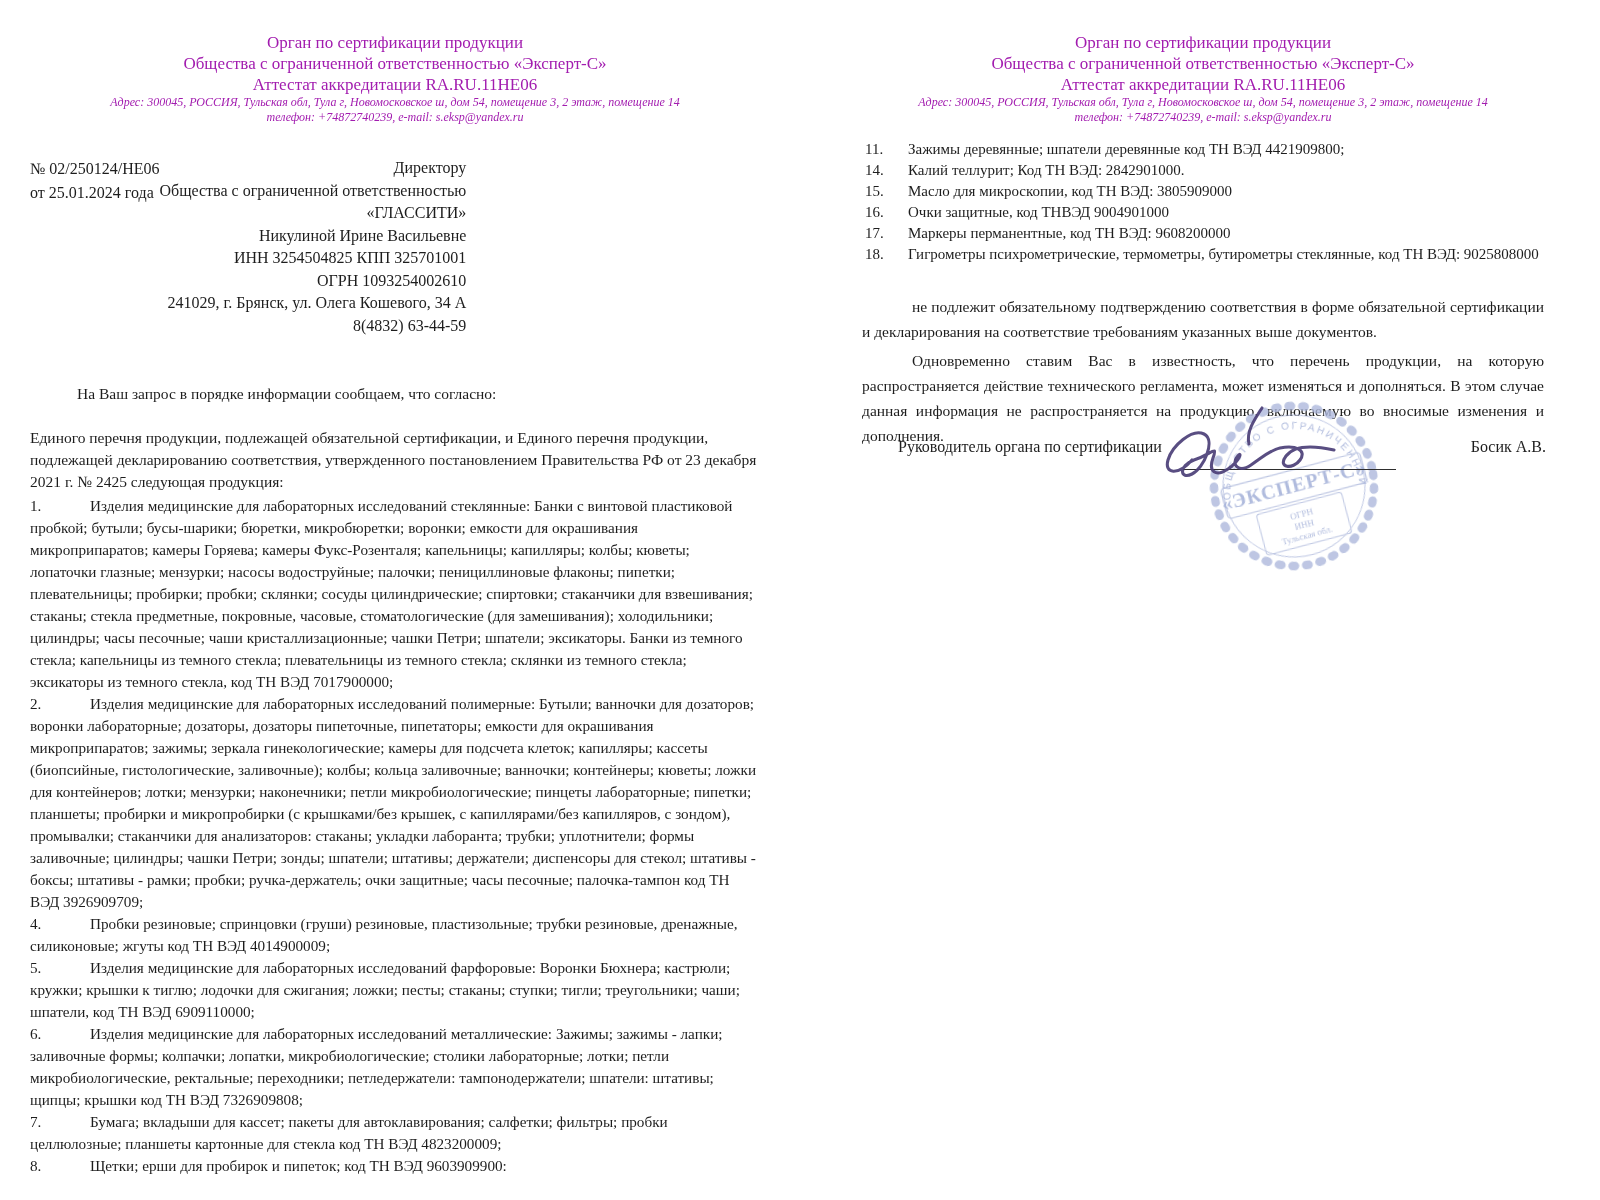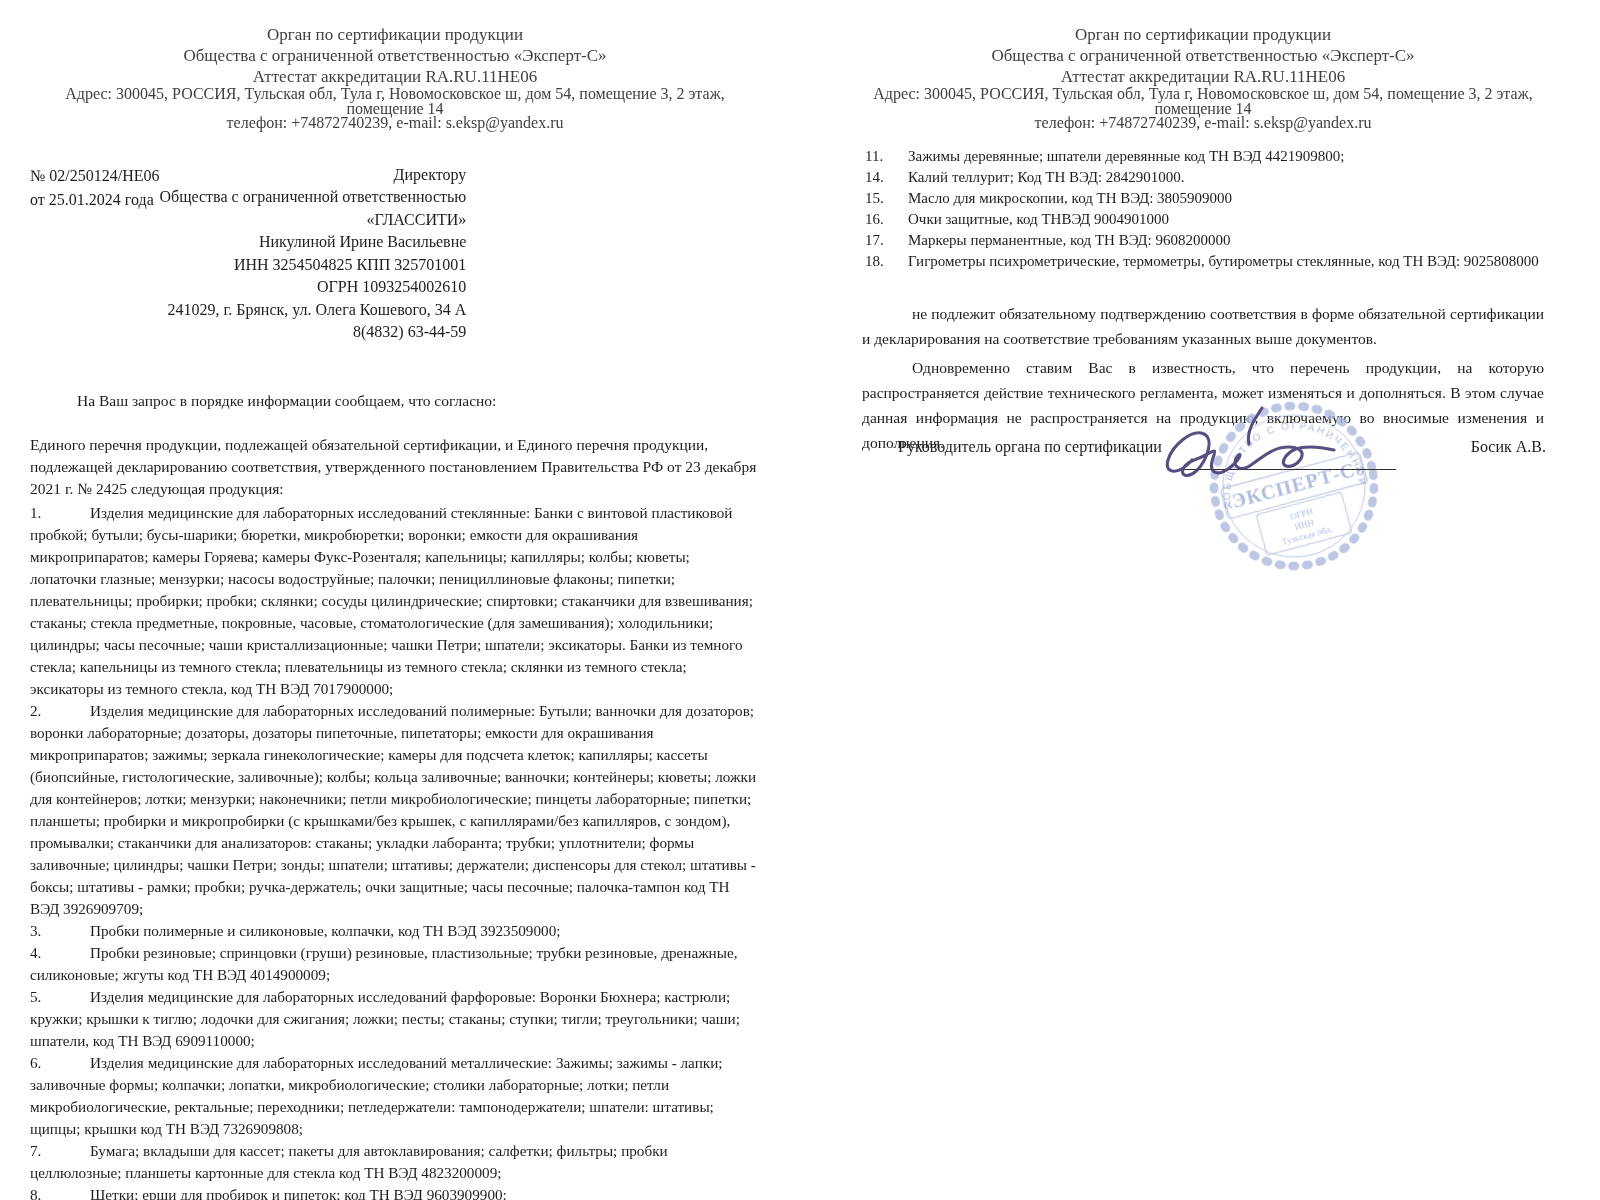--- a/index.html
+++ b/index.html
@@ -2,23 +2,23 @@
 <html lang="ru"><head>
 <meta charset="utf-8">
 <style>
   html,body{margin:0;padding:0;background:#ffffff;}
   .canvas{position:relative;width:1600px;height:1200px;background:#ffffff;overflow:hidden;
           font-family:"Liberation Serif","DejaVu Serif",serif;color:#1d1d1d;}
   .page{position:absolute;top:0;}
   .page-left{left:30px;width:730px;}
   .page-right{left:858px;width:690px;height:1200px;}
 
-  .org-header{padding-top:24px;text-align:center;color:#404040;}
+  .org-header{padding-top:32px;text-align:center;color:#a21caf;}
   .hdr-big{font-size:17px;line-height:21px;}
-  .hdr-small{font-size:16px;line-height:14.5px;}
+  .hdr-small{font-size:12px;line-height:14.5px;font-style:italic;}
 
   .ref-row{display:flex;align-items:flex-start;margin-top:33px;}
   .ref-block{font-size:16px;line-height:24px;white-space:nowrap;}
   .addressee{font-size:16px;line-height:22.5px;text-align:right;}
 
   .intro{margin:46px 0 0 0;text-indent:47px;font-size:15.5px;line-height:22px;}
   .lead{margin:22px 0 0 0;font-size:15.5px;line-height:22px;}
 
   .items-1{margin-top:2px;font-size:15.2px;line-height:22px;}
   .items-1 .num{display:inline-block;width:60px;}
@@ -69,21 +69,20 @@
         <div>8(4832) 63-44-59</div>
       </div>
     </div>
 
     <p class="intro">На Ваш запрос в порядке информации сообщаем, что согласно:</p>
     <p class="lead">Единого перечня продукции, подлежащей обязательной сертификации, и Единого перечня продукции, подлежащей декларированию соответствия, утвержденного постановлением Правительства РФ от 23 декабря 2021 г. № 2425 следующая продукция:</p>
 
     <div class="items-1">
       <div class="item"><span class="num">1.</span><span>Изделия медицинские для лабораторных исследований стеклянные: Банки с винтовой пластиковой пробкой; бутыли; бусы-шарики; бюретки, микробюретки; воронки; емкости для окрашивания микроприпаратов; камеры Горяева; камеры Фукс-Розенталя; капельницы; капилляры; колбы; кюветы; лопаточки глазные; мензурки; насосы водоструйные; палочки; пенициллиновые флаконы; пипетки; плевательницы; пробирки; пробки; склянки; сосуды цилиндрические; спиртовки; стаканчики для взвешивания; стаканы; стекла предметные, покровные, часовые, стоматологические (для замешивания); холодильники; цилиндры; часы песочные; чаши кристаллизационные; чашки Петри; шпатели; эксикаторы. Банки из темного стекла; капельницы из темного стекла; плевательницы из темного стекла; склянки из темного стекла; эксикаторы из темного стекла, код ТН ВЭД 7017900000;</span></div>
       <div class="item"><span class="num">2.</span><span>Изделия медицинские для лабораторных исследований полимерные: Бутыли; ванночки для дозаторов; воронки лабораторные; дозаторы, дозаторы пипеточные, пипетаторы; емкости для окрашивания микроприпаратов; зажимы; зеркала гинекологические; камеры для подсчета клеток; капилляры; кассеты (биопсийные, гистологические, заливочные); колбы; кольца заливочные; ванночки; контейнеры; кюветы; ложки для контейнеров; лотки; мензурки; наконечники; петли микробиологические; пинцеты лабораторные; пипетки; планшеты; пробирки и микропробирки (с крышками/без крышек, с капиллярами/без капилляров, с зондом), промывалки; стаканчики для анализаторов: стаканы; укладки лаборанта; трубки; уплотнители; формы заливочные; цилиндры; чашки Петри; зонды; шпатели; штативы; держатели; диспенсоры для стекол; штативы - боксы; штативы - рамки; пробки; ручка-держатель; очки защитные; часы песочные; палочка-тампон код ТН ВЭД 3926909709;</span></div>
-      <div class="item"><span class="num">3.</span><span>Пробки полимерные и силиконовые, колпачки, код ТН ВЭД 3923509000;</span></div>
       <div class="item"><span class="num">4.</span><span>Пробки резиновые; спринцовки (груши) резиновые, пластизольные; трубки резиновые, дренажные, силиконовые; жгуты код ТН ВЭД 4014900009;</span></div>
       <div class="item"><span class="num">5.</span><span>Изделия медицинские для лабораторных исследований фарфоровые: Воронки Бюхнера; кастрюли; кружки; крышки к тиглю; лодочки для сжигания; ложки; песты; стаканы; ступки; тигли; треугольники; чаши; шпатели, код ТН ВЭД 6909110000;</span></div>
       <div class="item"><span class="num">6.</span><span>Изделия медицинские для лабораторных исследований металлические: Зажимы; зажимы - лапки; заливочные формы; колпачки; лопатки, микробиологические; столики лабораторные; лотки; петли микробиологические, ректальные; переходники; петледержатели: тампонодержатели; шпатели: штативы; щипцы; крышки код ТН ВЭД 7326909808;</span></div>
       <div class="item"><span class="num">7.</span><span>Бумага; вкладыши для кассет; пакеты для автоклавирования; салфетки; фильтры; пробки целлюлозные; планшеты картонные для стекла код ТН ВЭД 4823200009;</span></div>
       <div class="item"><span class="num">8.</span><span>Щетки; ерши для пробирок и пипеток; код ТН ВЭД 9603909900:</span></div>
 
     </div>
   </section>
 
   <section class="page page-right">

